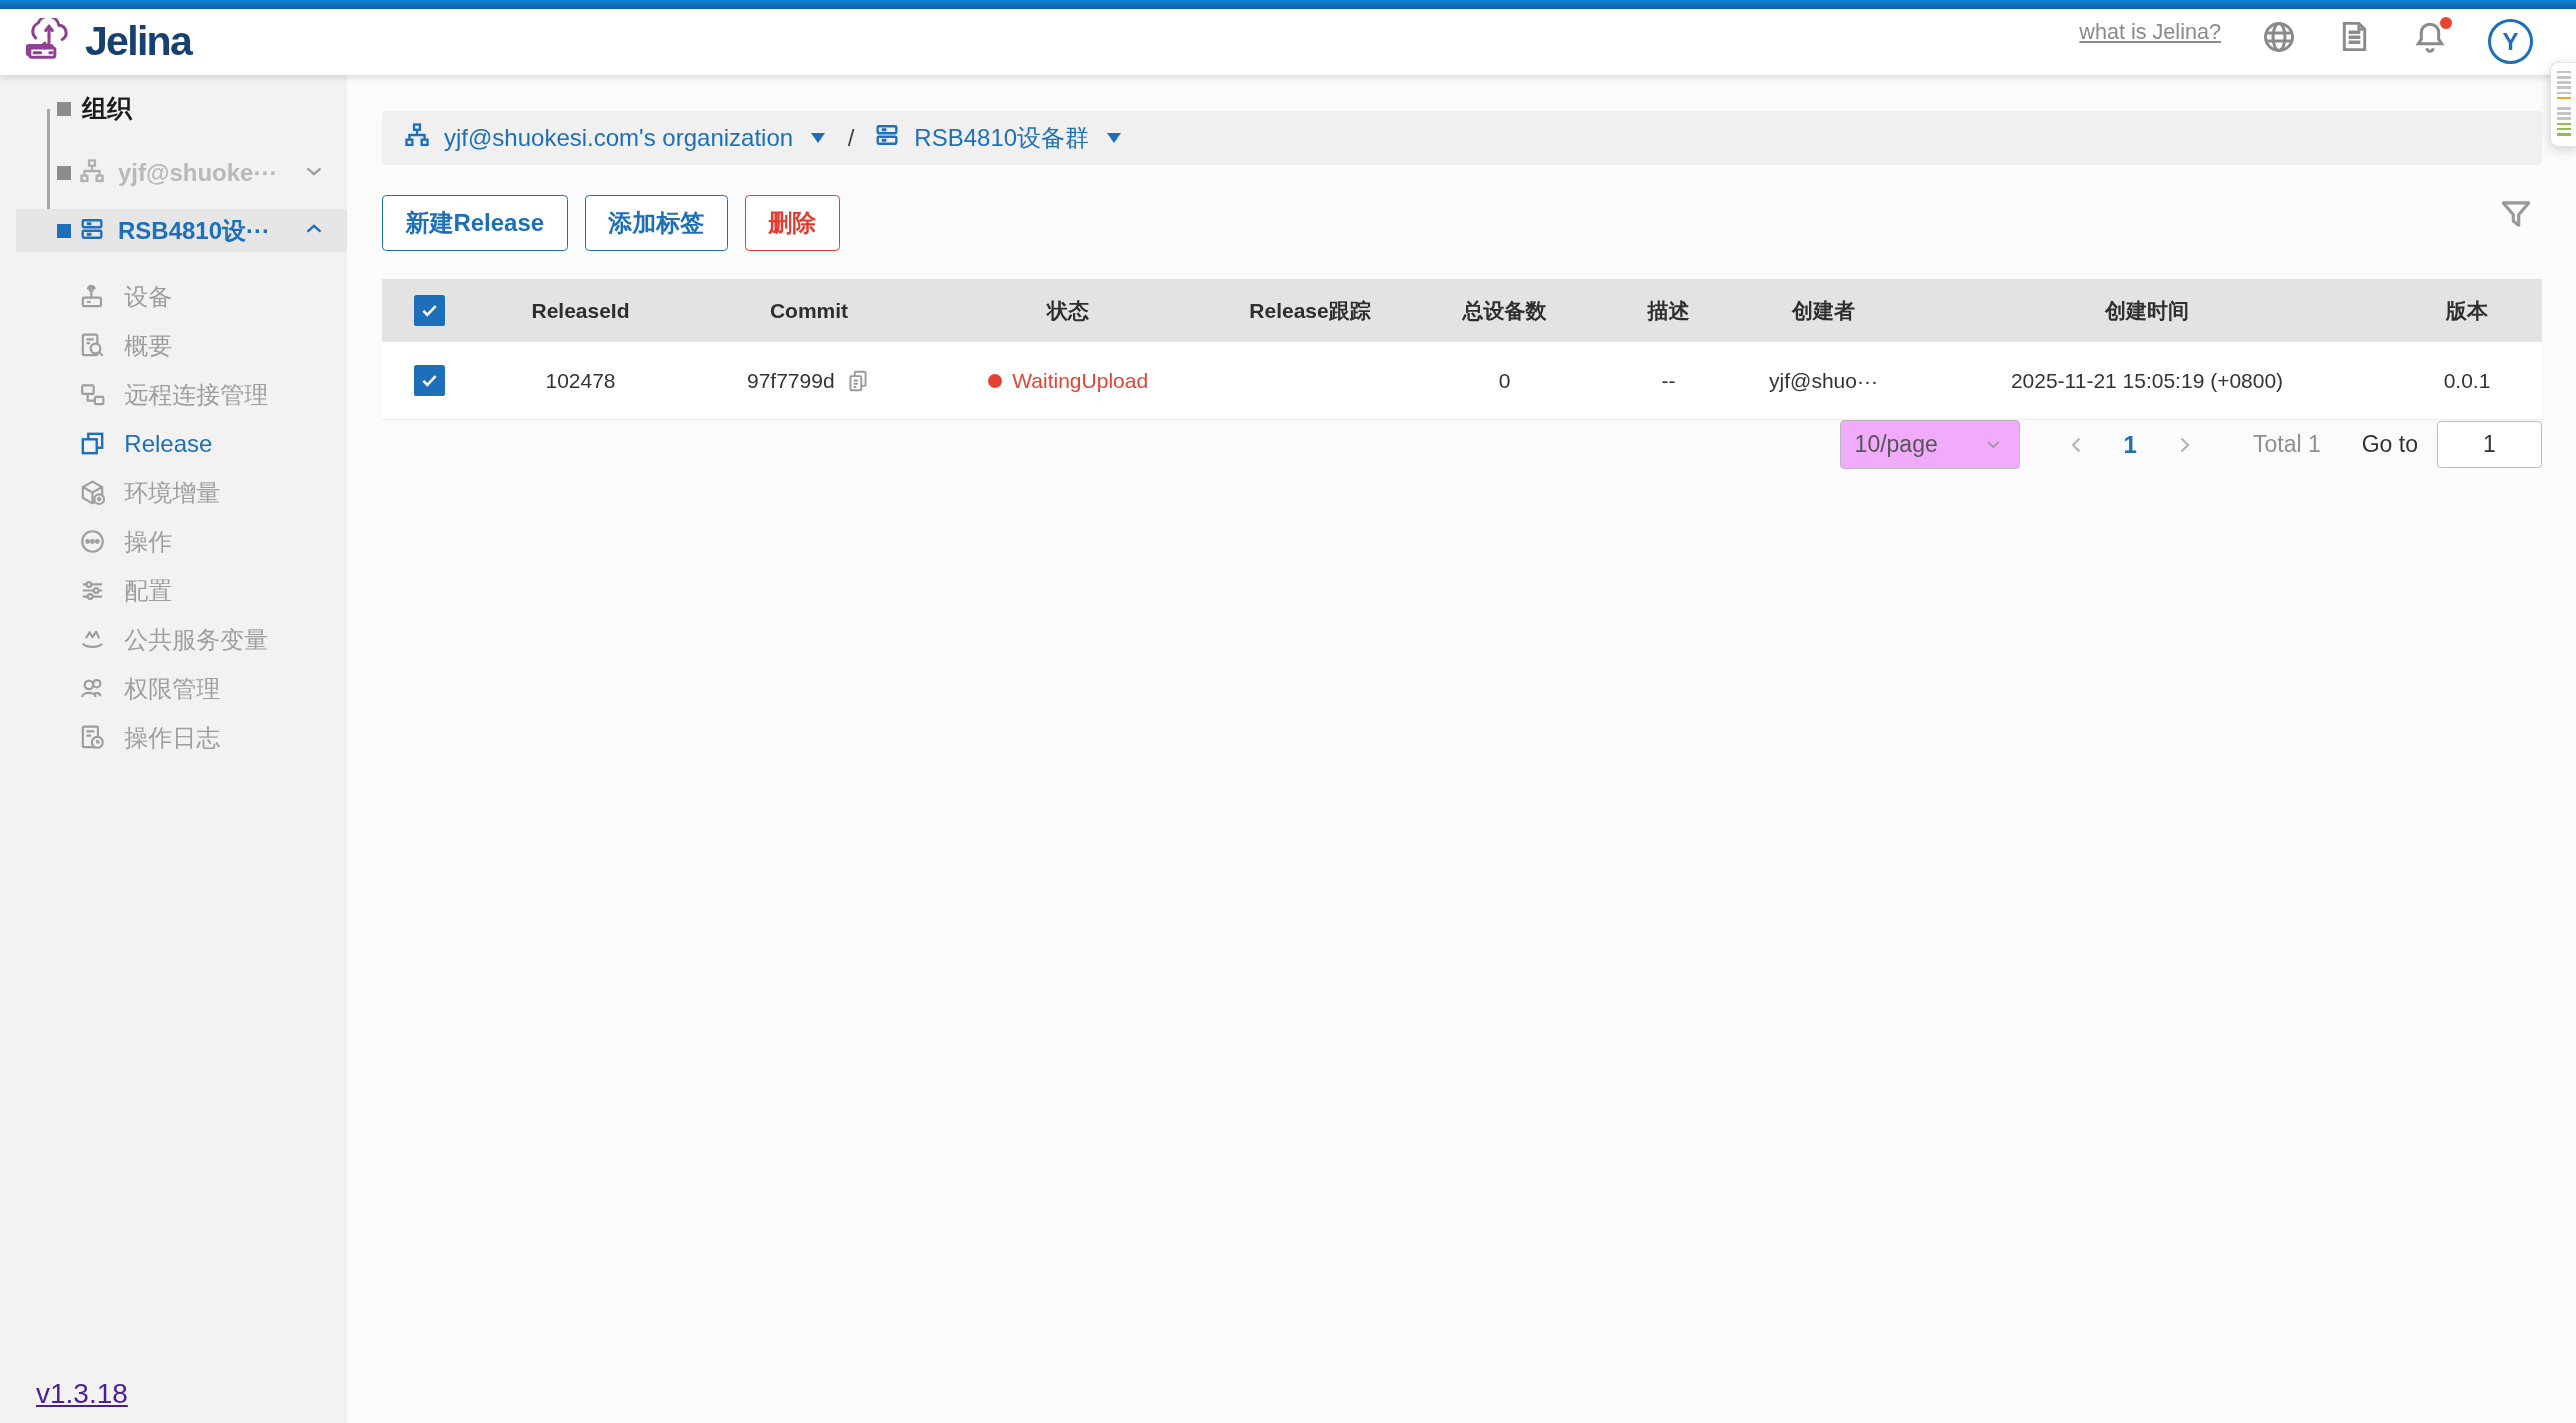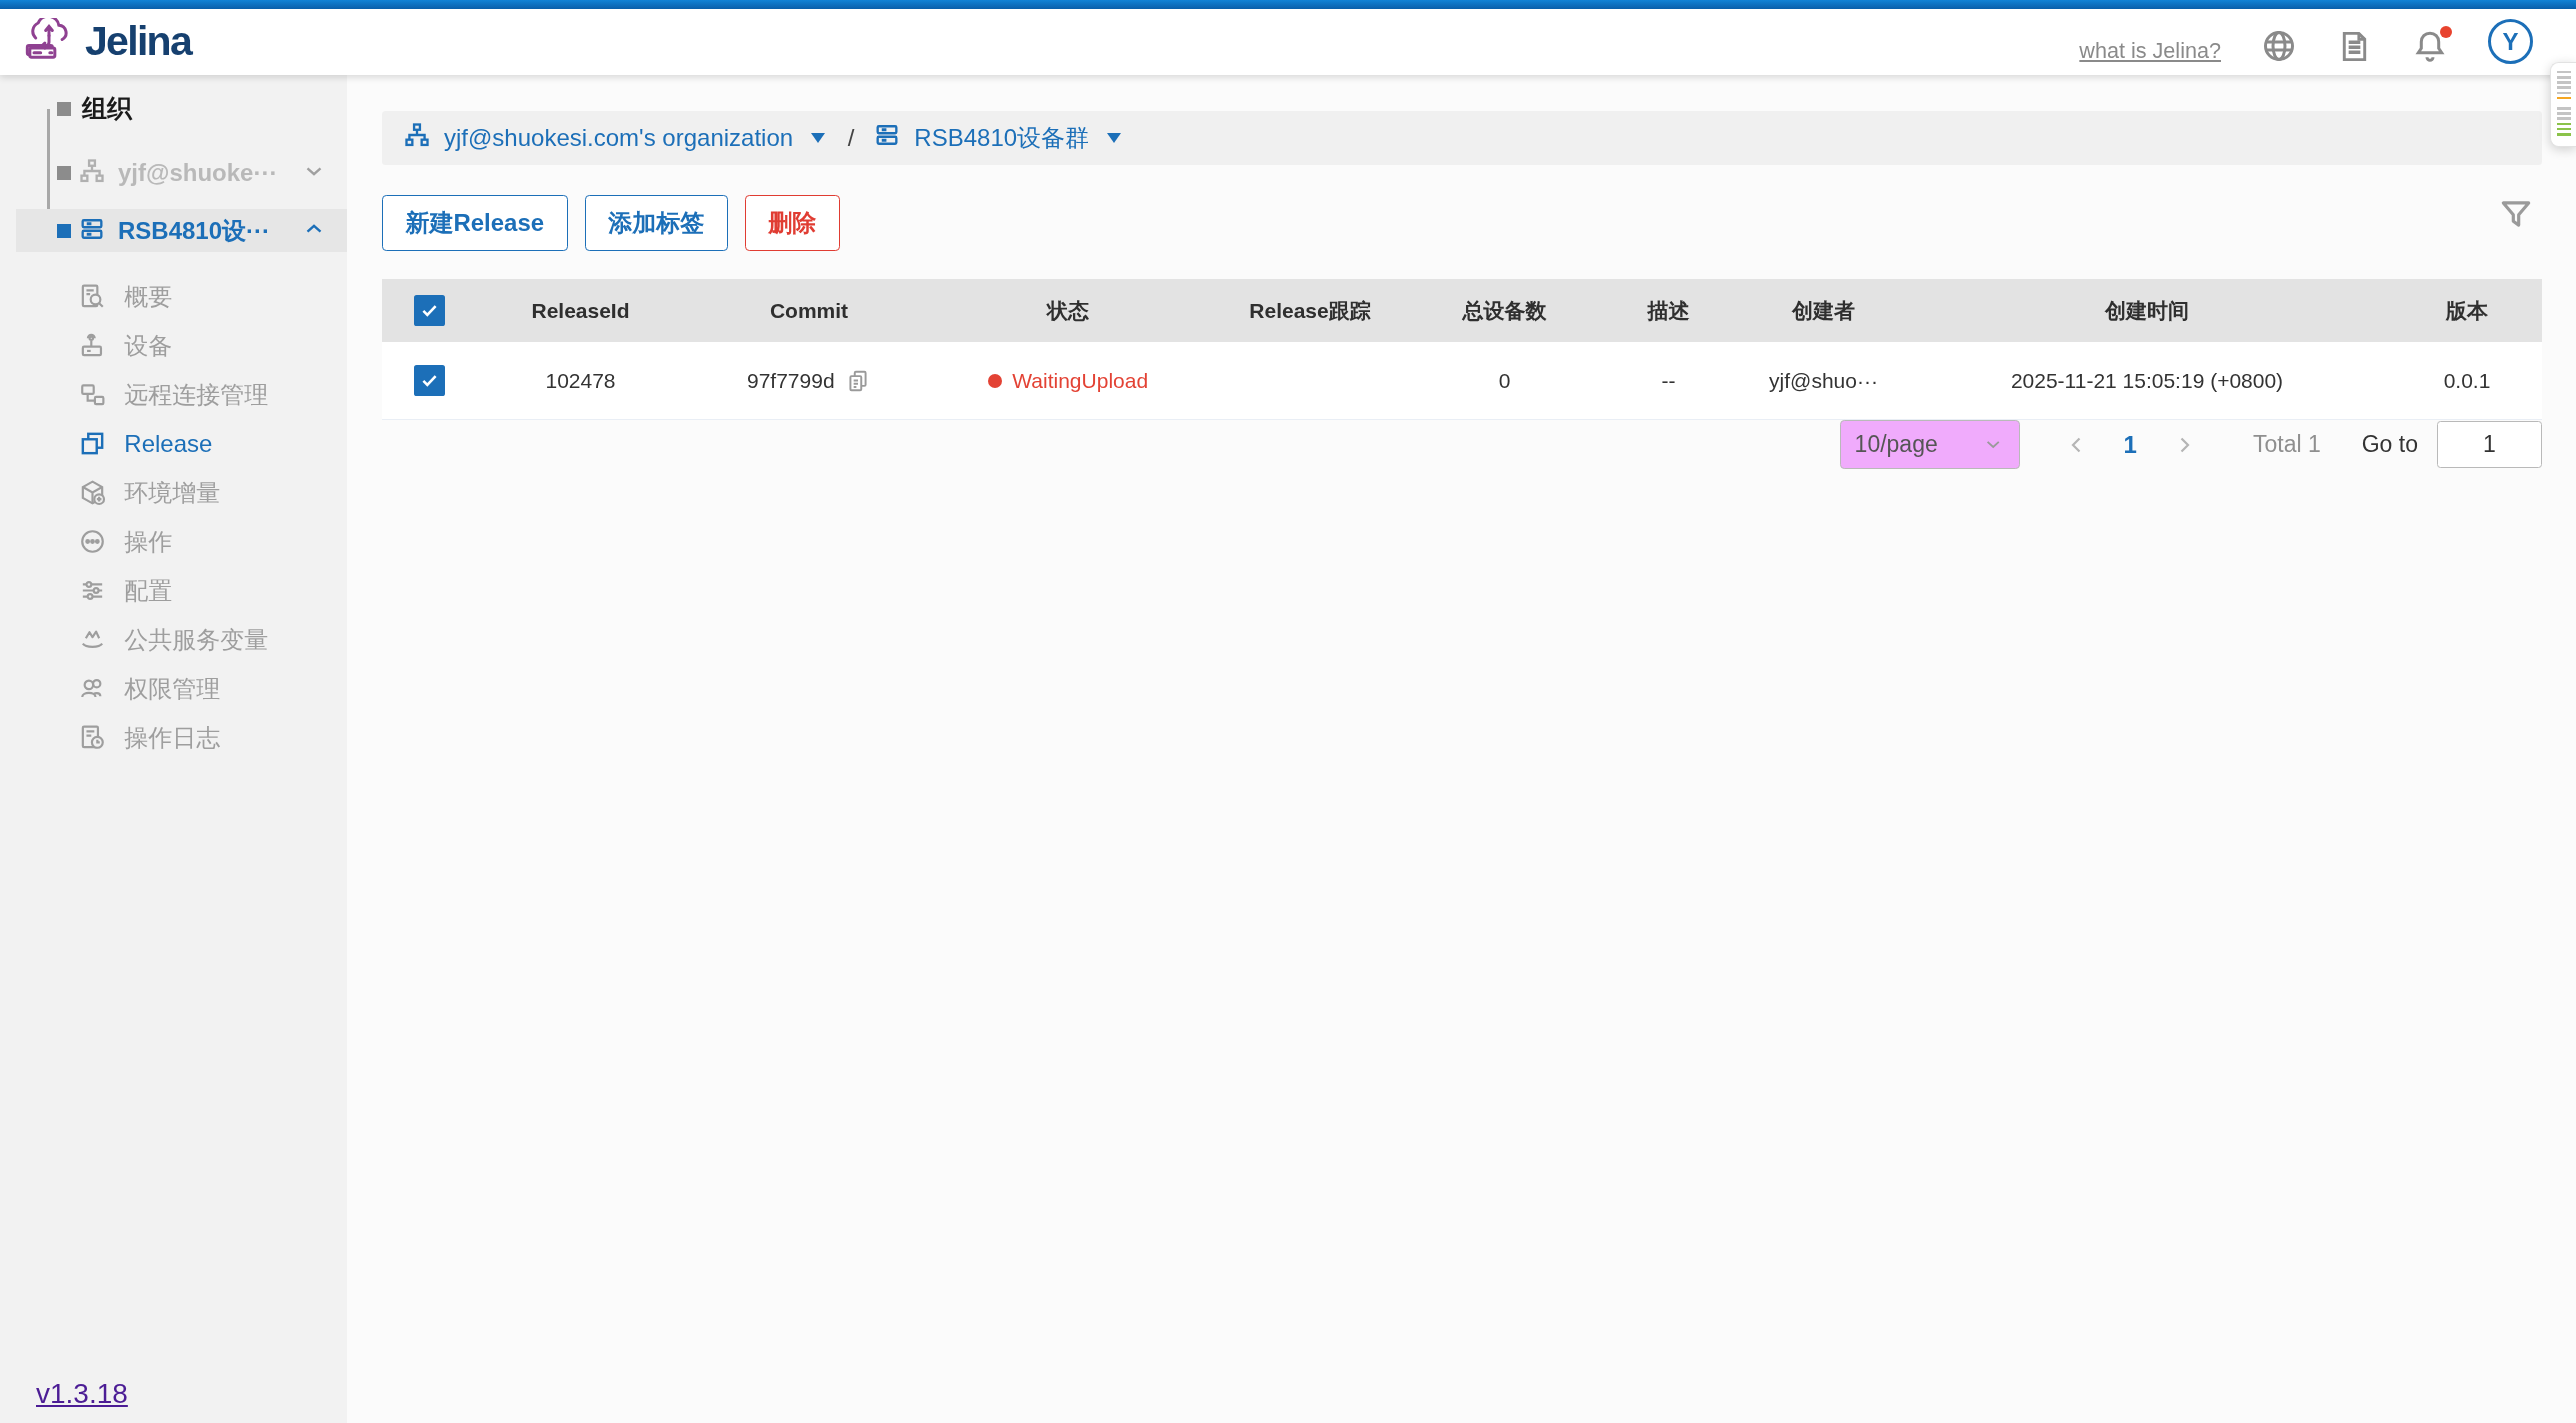--- a/index.html
+++ b/index.html
@@ -11,21 +11,21 @@
     overflow:hidden;
     color:#333;
   }
   
   .topstrip { position:absolute; left:0; top:0; right:0; height:8.6px;
     background:linear-gradient(180deg,#1283d6 0%,#0a5ea9 100%); z-index:6; }
   .header { position:absolute; left:0; top:8.6px; right:0; height:66px; background:#ffffff;
     box-shadow:0 2.6px 7px rgba(0,0,0,.14); display:flex; align-items:center; z-index:5; }
   .logo { display:flex; align-items:center; gap:8.6px; margin-left:22.4px; }
   .logo-text { font-size:41px; font-weight:bold; color:#16406f; letter-spacing:-1.7px; }
-  .header-right { margin-left:auto; display:flex; align-items:flex-end; gap:40px; margin-right:43px; }
+  .header-right { margin-left:auto; display:flex; align-items:flex-start; gap:40px; margin-right:43px; }
   .help-link { color:#8a8a8a; font-size:21.6px; text-decoration:underline; cursor:pointer; }
   .hicon { display:flex; align-items:center; justify-content:center; cursor:pointer; position:relative; }
   .bell-dot { position:absolute; top:-1.7px; right:-3.5px; width:12px; height:12px; border-radius:50%; background:#e8432e; }
   .avatar { width:45px; height:45px; border-radius:50%; border:3.5px solid #1c6fb8; color:#1c6fb8;
     font-size:24px; font-weight:bold; display:flex; align-items:center; justify-content:center; cursor:pointer; }
 
   
   .sidebar { position:absolute; left:0; top:74px; bottom:0; width:347px; background:#f2f2f2; }
   .tree-line { position:absolute; left:47px; top:35px; width:2.6px; height:123px; background:#a8a8a8; }
   .side-row { position:absolute; left:16px; right:0; display:flex; align-items:center; cursor:pointer;text-align:right; }
@@ -201,39 +201,39 @@
       <svg width="26" height="26" viewBox="0 0 24 24" fill="none" stroke="#1c6fb8" stroke-width="2.2">
         <path d="M6 14.5l6-5.5 6 5.5"></path>
       </svg>
     </span>
   </div>
 
   <ul class="menu">
     <li>
       <span class="micon">
         <svg width="29" height="29" viewBox="0 0 24 24" fill="none" stroke="#9e9e9e" stroke-width="1.8">
-          <rect x="4" y="3" width="12" height="17" rx="1"></rect>
-            <path d="M7 7h6M7 10h3"></path>
-          <circle cx="14.5" cy="14.5" r="4" fill="#f2f2f2"></circle>
-            <path d="M17.5 17.5l3 3"></path>
-        </svg>
-      </span>
-      <span>概要</span>
-    </li>
-    <li>
-      <span class="micon">
-        <svg width="29" height="29" viewBox="0 0 24 24" fill="none" stroke="#9e9e9e" stroke-width="1.8">
           <rect x="4" y="13" width="15" height="7" rx="1"></rect>
             <path d="M7.5 16.5h3"></path>
           <path d="M11 13V8"></path>
             <circle cx="11" cy="6" r="1.4"></circle>
             <path d="M8.2 6a2.8 2.8 0 0 1 5.6 0"></path>
         </svg>
       </span>
       <span>设备</span>
+    </li>
+    <li>
+      <span class="micon">
+        <svg width="29" height="29" viewBox="0 0 24 24" fill="none" stroke="#9e9e9e" stroke-width="1.8">
+          <rect x="4" y="3" width="12" height="17" rx="1"></rect>
+            <path d="M7 7h6M7 10h3"></path>
+          <circle cx="14.5" cy="14.5" r="4" fill="#f2f2f2"></circle>
+            <path d="M17.5 17.5l3 3"></path>
+        </svg>
+      </span>
+      <span>概要</span>
     </li>
     <li>
       <span class="micon">
         <svg width="29" height="29" viewBox="0 0 24 24" fill="none" stroke="#9e9e9e" stroke-width="1.8">
           <rect x="3.5" y="4.5" width="9.5" height="7" rx="1"></rect>
             <rect x="14" y="14" width="7" height="6" rx="1"></rect>
           <path d="M8 11.5V17h6"></path>
         </svg>
       </span>
       <span>远程连接管理</span>

